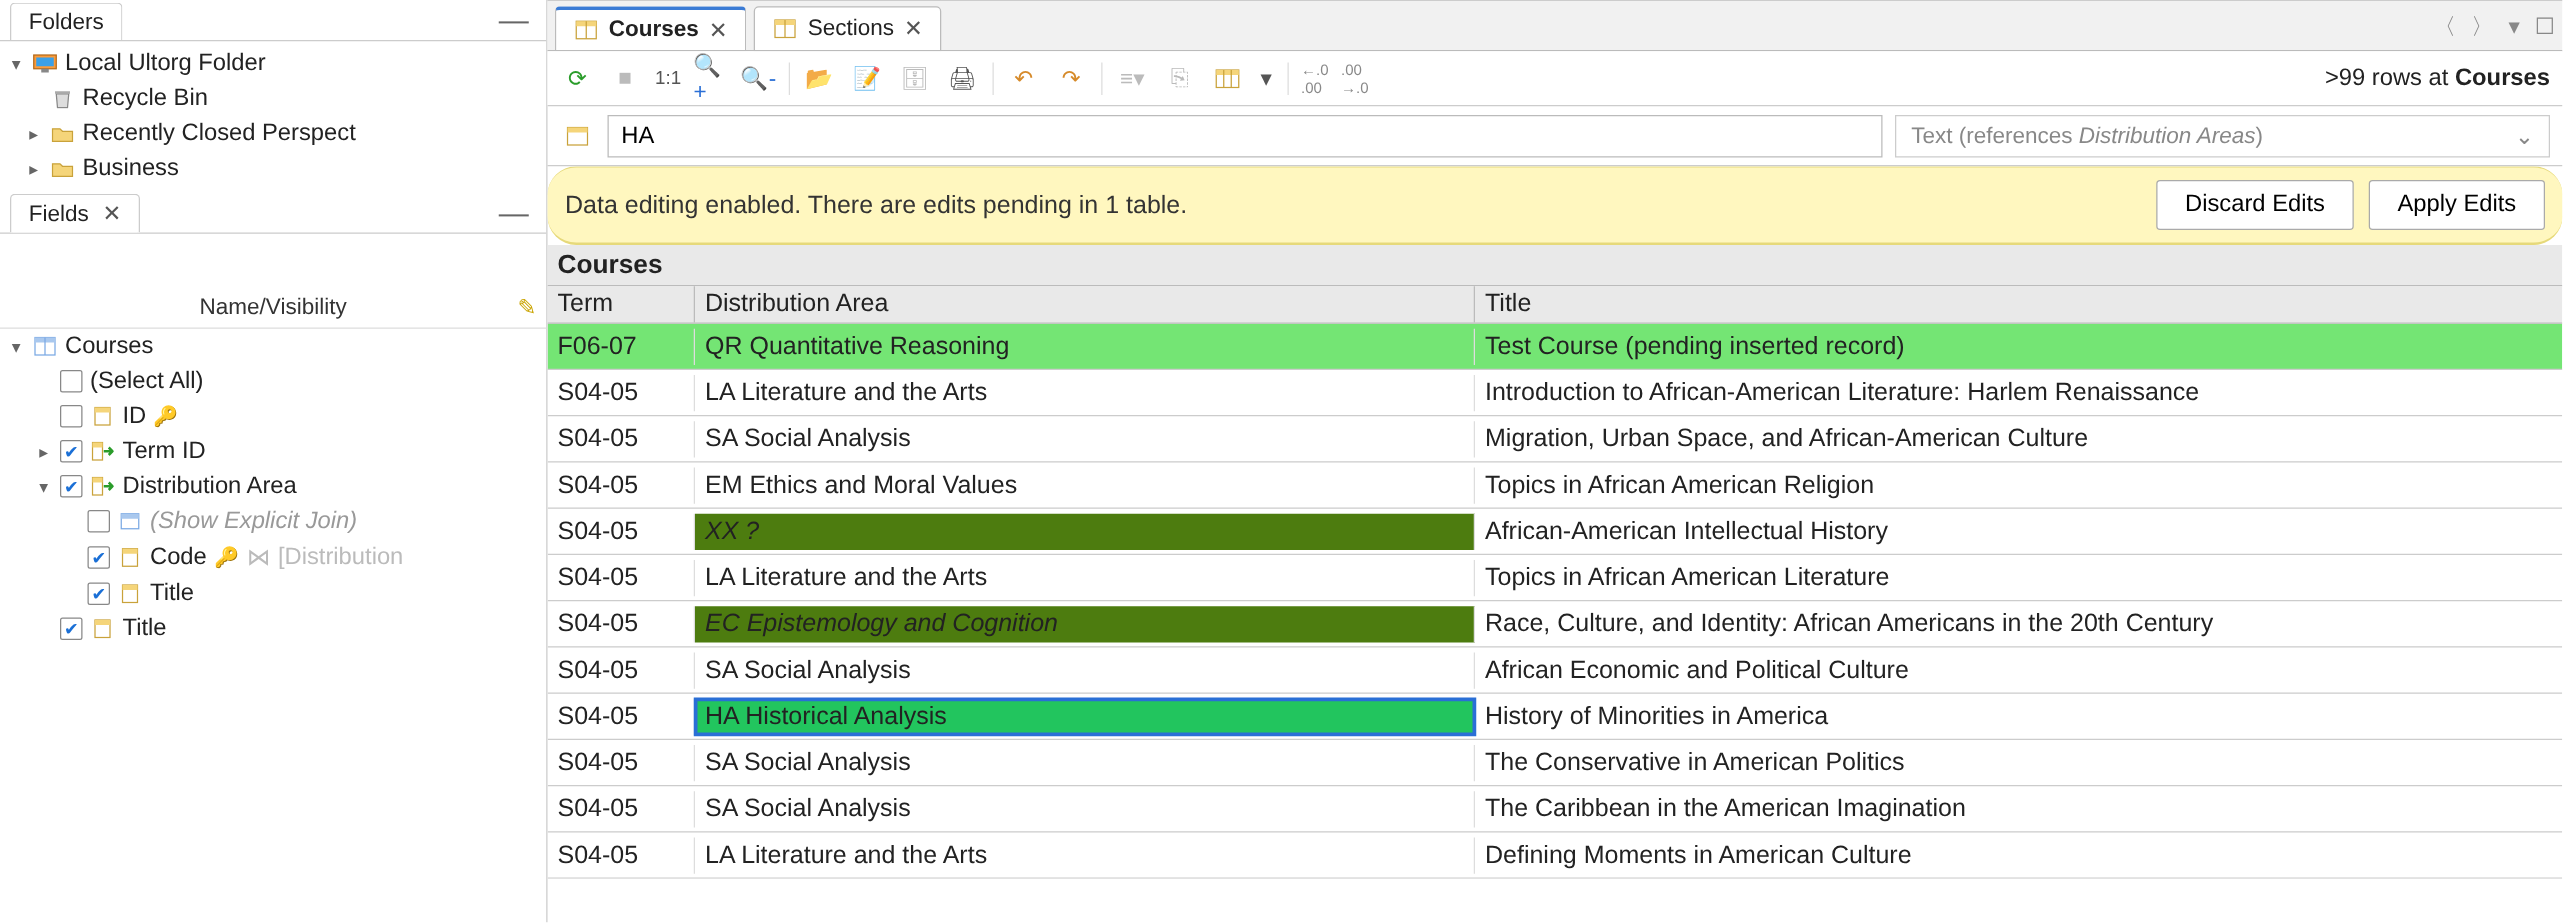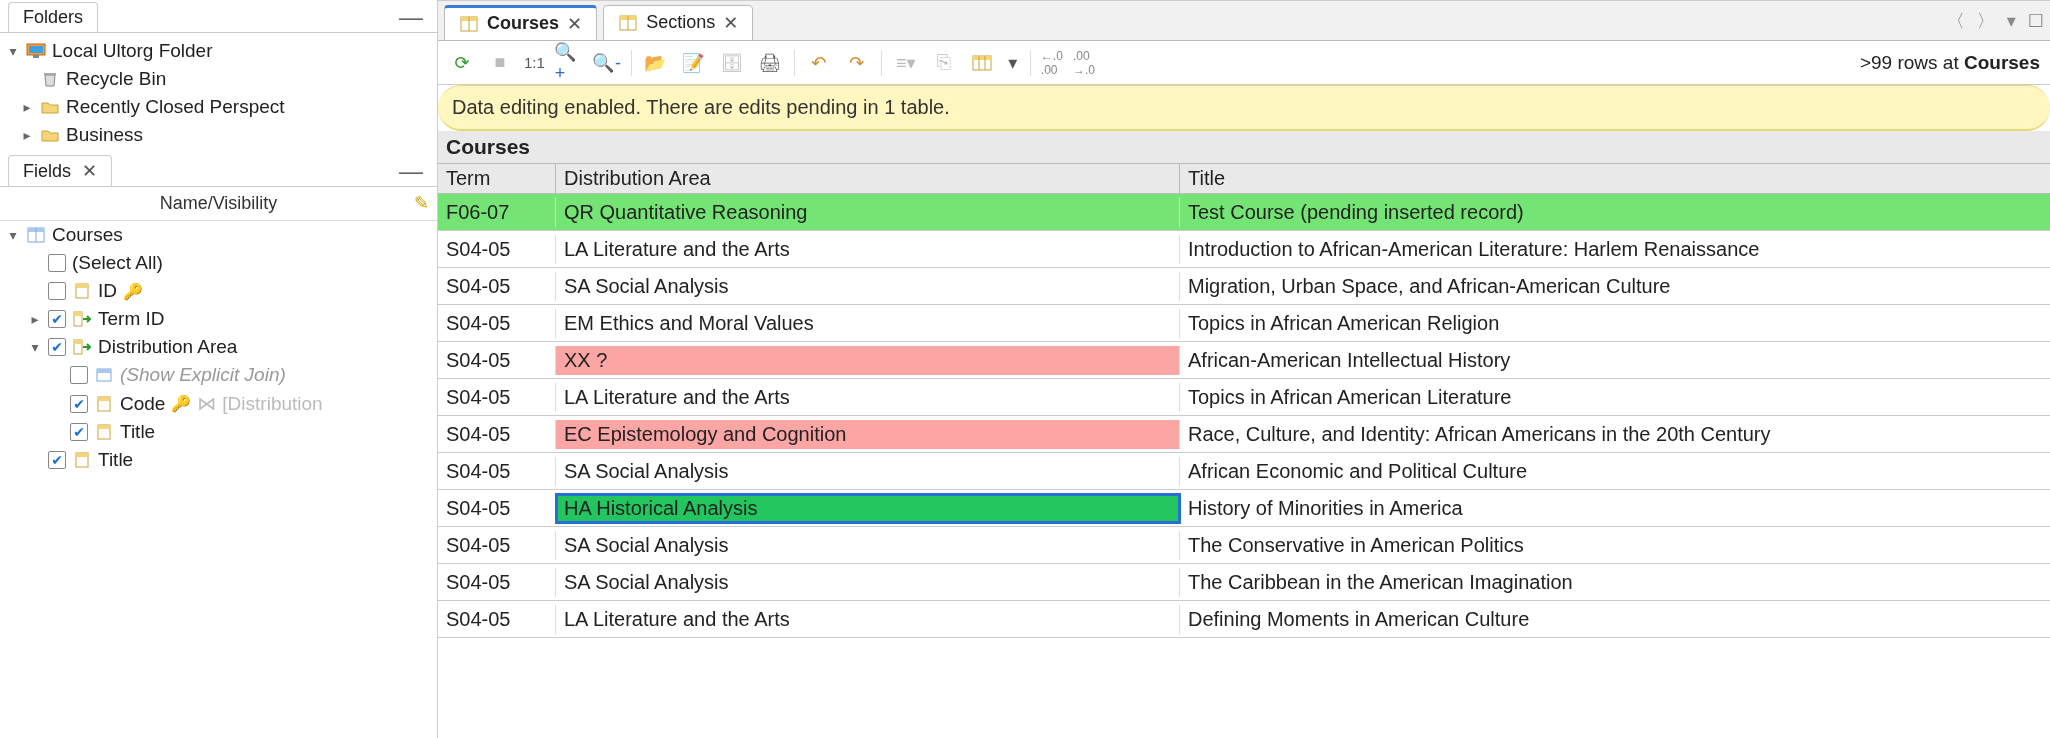--- a/index.html
+++ b/index.html
@@ -12,21 +12,21 @@
 .tree { padding: 4px 0; font-size: 19px; }
 .tree-row { display: flex; align-items: center; padding: 3px 6px; gap: 6px; }
 .tree-row.indent1 { padding-left: 20px; }
 .tri { width: 14px; text-align: center; color: #666; font-size: 14px; }
 .ico { width: 20px; height: 18px; display: inline-flex; align-items: center; justify-content: center; }
 .add-src-row { text-align: right; padding: 6px 12px; color: #1a7a1a; border-top: 1px solid #e5e5e5; border-bottom: 1px solid #ccc; }
 .add-src-row .plus { color: #2a9c2a; font-weight: bold; margin-right: 4px; }
 .fields-hdr { display: flex; align-items: center; padding: 2px 8px 0 8px; border-bottom: 1px solid #ccc; }
 .fields-hdr .tabbtn { position: relative; }
 .fields-hdr .close-x { margin-left: 6px; color: #555; }
-.namevis { display: flex; align-items: flex-end; justify-content: center; padding: 6px 4px; border-bottom: 1px solid #ddd; color: #333; position: relative; }
+.namevis { display: flex; align-items: flex-start; justify-content: center; padding: 6px 4px; border-bottom: 1px solid #ddd; color: #333; position: relative; margin-top: 42px; }
 .namevis .wand { position: absolute; right: 8px; color: #caa400; }
 .ftree { font-size: 19px; }
 .ftree .row { display: flex; align-items: center; padding: 3px 6px; gap: 6px; white-space: nowrap; }
 .ftree .row .tri { flex: 0 0 14px; }
 .ftree .cb { width: 18px; height: 18px; border: 1px solid #888; border-radius: 2px; background: #fff; display: inline-flex; align-items: center; justify-content: center; font-size: 14px; color: #1a6fd6; }
 .ftree .cb.checked::after { content: "✔"; }
 .ftree .key { color: #999; font-size: 16px; }
 .ftree .dim { color: #999; font-style: italic; }
 .ftree .dimref { color: #bbb; }
 .ftree .p0 { padding-left: 6px; }
@@ -61,21 +61,21 @@
 .grid-title { font-weight: bold; font-size: 21px; padding: 4px 8px; background: #e9e9e9; border-bottom: 1px solid #bbb; }
 .grid-head { display: flex; background: #e9e9e9; border-bottom: 1px solid #bbb; font-size: 20px; }
 .col-term { width: 118px; padding: 3px 8px; border-right: 1px solid #bbb; }
 .col-dist { width: 624px; padding: 3px 8px; border-right: 1px solid #bbb; }
 .col-title { flex: 1; padding: 3px 8px; }
 .grid-body { overflow-y: auto; }
 .grow { display: flex; border-bottom: 1px solid #ccc; font-size: 20px; height: 37px; align-items: center; }
 .grow > div { padding: 3px 8px; border-right: 1px solid #ddd; display: flex; align-items: center; white-space: nowrap; overflow: hidden; }
 .grow > .col-title { border-right: none; }
 .grow.ins { background: #74e574; }
-.grow.hl .col-dist { background: #fca5a5; }
+.grow.hl .col-dist { background: #4d7c0f; font-style: italic; }
 .grow.edit .col-dist { background: #22c55e; outline: 3px solid #2a6fd6; outline-offset: -2px; }
 
 svg { display: block; }
 </style>
 </head>
 <body>
 
 <div class="app">
 
   <div class="left-pane">
@@ -298,23 +298,40 @@
       </span>
       <span class="tbtn" style="width:14px">▾</span>
       <span class="tsep"></span>
       <span class="tbtn" style="color:#888;font-size:12px;width:auto">←.0<br>.00</span>
       <span class="tbtn" style="color:#888;font-size:12px;width:auto">.00<br>→.0</span>
       <div class="row-info">
         <span>&gt;99 rows at </span><b>Courses</b>
       </div>
     </div>
 
+    <div class="editrow">
+      <span class="tbtn">
+        <svg width="18" height="16">
+            <rect x="1" y="1" width="16" height="14" fill="#fff" stroke="#c9a23a"></rect>
+            <rect x="1" y="1" width="16" height="4" fill="#f5d57a"></rect>
+          </svg>
+      </span>
+      <input class="cell-editor" value="HA" style="">
+      <div class="type-hint">
+        <span style="font-style:normal"><span style="color:#888">Text (references </span><i style="color:#888">Distribution Areas</i><span style="color:#888">)</span></span>
+        <span class="arr">⌄</span>
+      </div>
+    </div>
 
     <div class="banner">
       <span class="banner-text">Data editing enabled. There are edits pending in 1 table.</span>
+      <div class="banner-btns">
+        <button class="bbtn">Discard Edits</button>
+        <button class="bbtn">Apply Edits</button>
+      </div>
     </div>
 
     <div class="grid-wrap">
       <div class="grid-title">Courses</div>
       <div class="grid-head">
         <div class="col-term">Term</div>
         <div class="col-dist">Distribution Area</div>
         <div class="col-title">Title</div>
       </div>
       <div class="grid-body" id="grid-body">

